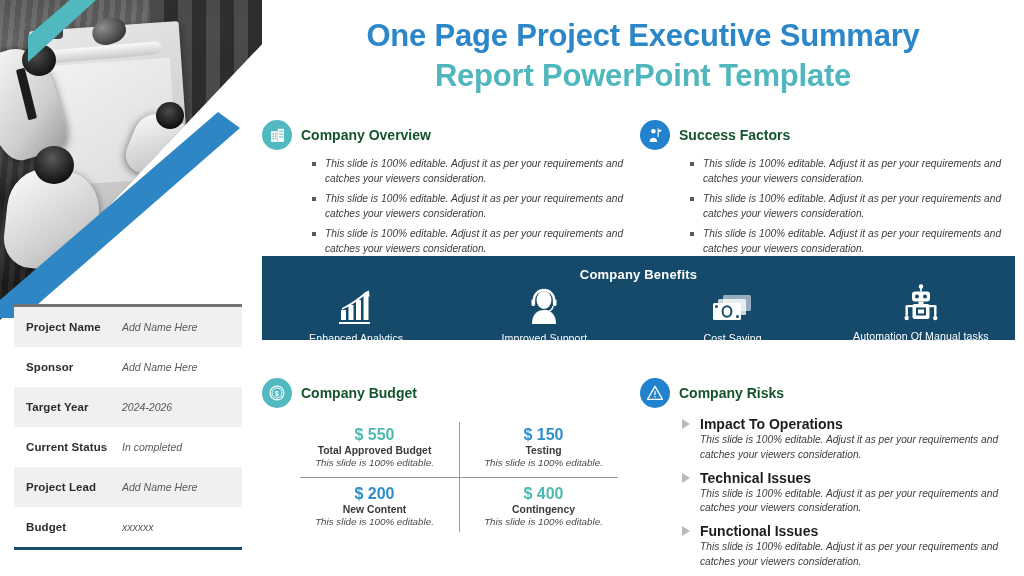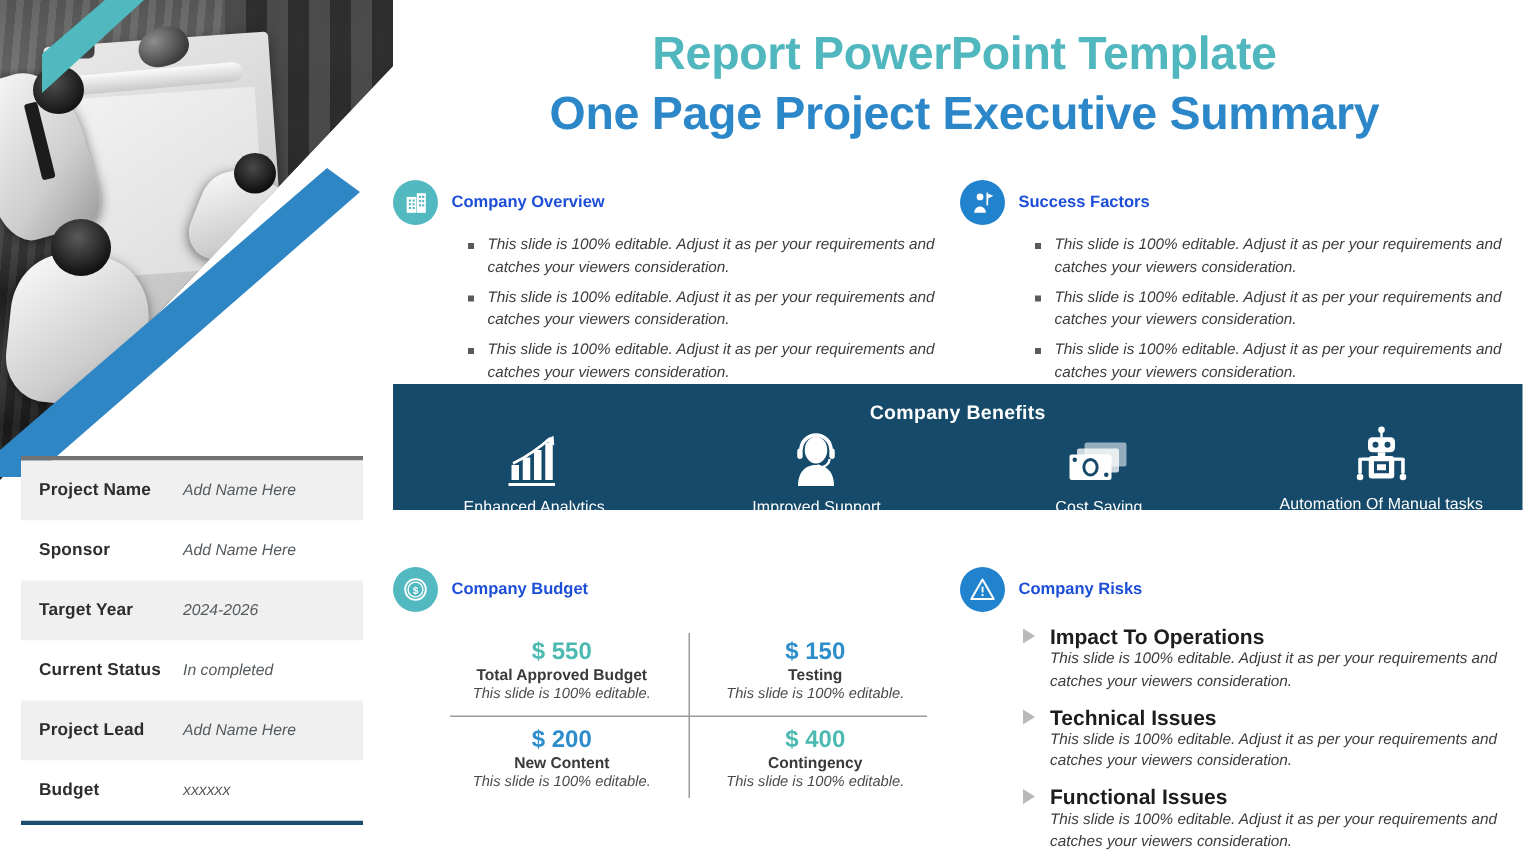--- a/index.html
+++ b/index.html
@@ -140,21 +140,21 @@
 
   
   .section-head { display: flex; align-items: center; gap: 9px; }
   .sec-icon {
     width: 30px; height: 30px; border-radius: 50%;
     display: flex; align-items: center; justify-content: center;
     flex: 0 0 30px;
   }
   .sec-icon.teal { background: #53b9c0; }
   .sec-icon.blue { background: #2182cd; }
-  .sec-title { font-size: 11px; font-weight: bold; color: #1d4ed8; }
+  .sec-title { font-size: 14px; font-weight: bold; color: #14532d; }
 
   
   .bullets { margin-top: 6px; padding-left: 50px; }
   .bullet-row { display: flex; gap: 9px; margin-bottom: 5px; }
   .bullet-sq {
     width: 4px; height: 4px; background: #5a5a5a; margin-top: 6px; flex: 0 0 4px;
   }
   .bullet-text {
     font-size: 10.2px; font-style: italic; color: #3c3c3c; line-height: 1.48;
   }
@@ -267,22 +267,22 @@
       <div class="ptable-key">Project Lead</div>
       <div class="ptable-val">Add Name Here</div>
     </div>
     <div class="ptable-row plain">
       <div class="ptable-key">Budget</div>
       <div class="ptable-val">xxxxxx</div>
     </div>
   </div>
 
   <div id="title-block">
+    <div id="title-line1">One Page Project Executive Summary</div>
     <div id="title-line2">Report PowerPoint Template</div>
-    <div id="title-line1">One Page Project Executive Summary</div>
   </div>
 
   <div id="sec-overview">
     <div class="section-head">
       <div class="sec-icon teal">
         <svg width="17" height="17" viewBox="0 0 24 24" aria-hidden="true">
           <rect x="3" y="6" width="9" height="15" fill="#ffffff"></rect>
           <rect x="12.5" y="2.5" width="8.5" height="18.5" fill="#ffffff"></rect>
           <rect x="5" y="8.5" width="2" height="2" fill="#53b9c0"></rect>
           <rect x="8.5" y="8.5" width="2" height="2" fill="#53b9c0"></rect>

